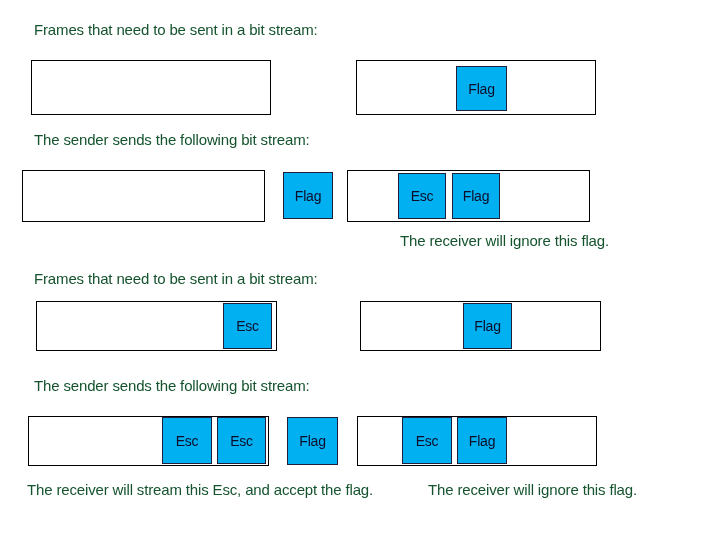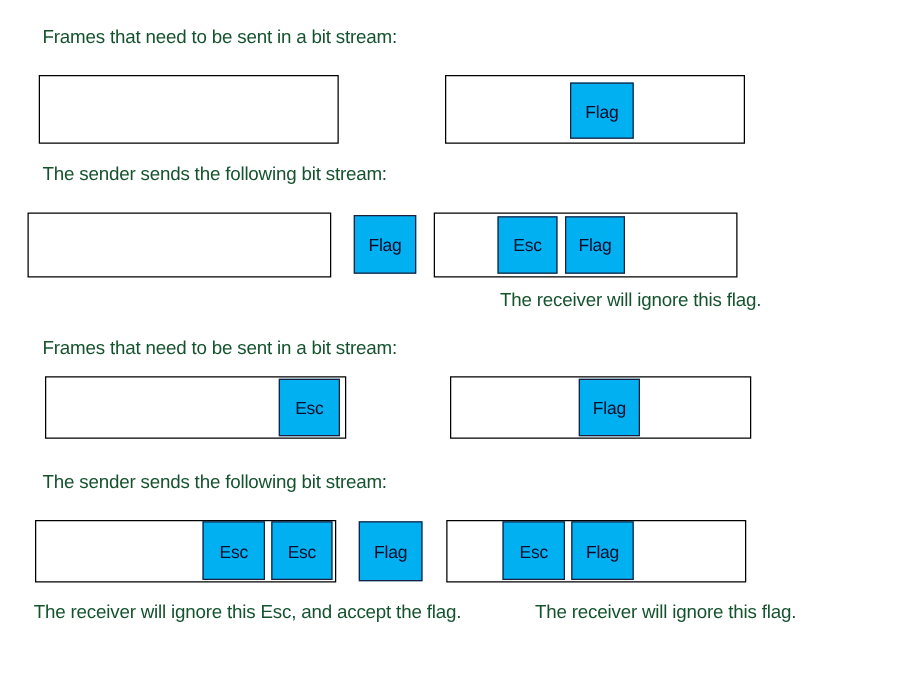--- a/index.html
+++ b/index.html
@@ -95,15 +95,15 @@
 <div class="token" style="left:217px; top:417px; width:49px; height:47px;">Esc</div>
 
 <div class="token" style="left:287px; top:417px; width:51px; height:48px;">Flag</div>
 
 <div class="frame" style="left:357px; top:416px; width:240px; height:50px;"></div>
 
 <div class="token" style="left:402px; top:417px; width:50px; height:47px;">Esc</div>
 
 <div class="token" style="left:457px; top:417px; width:50px; height:47px;">Flag</div>
 
-<div class="label" style="left:27px; top:481px;">The receiver will ignore this Esc, and accept the flag.</div>
+<div class="label" style="left:27px; top:481px;">The receiver will stream this Esc, and accept the flag.</div>
 
 <div class="label" style="left:428px; top:481px;">The receiver will ignore this flag.</div>
 
 </body></html>

